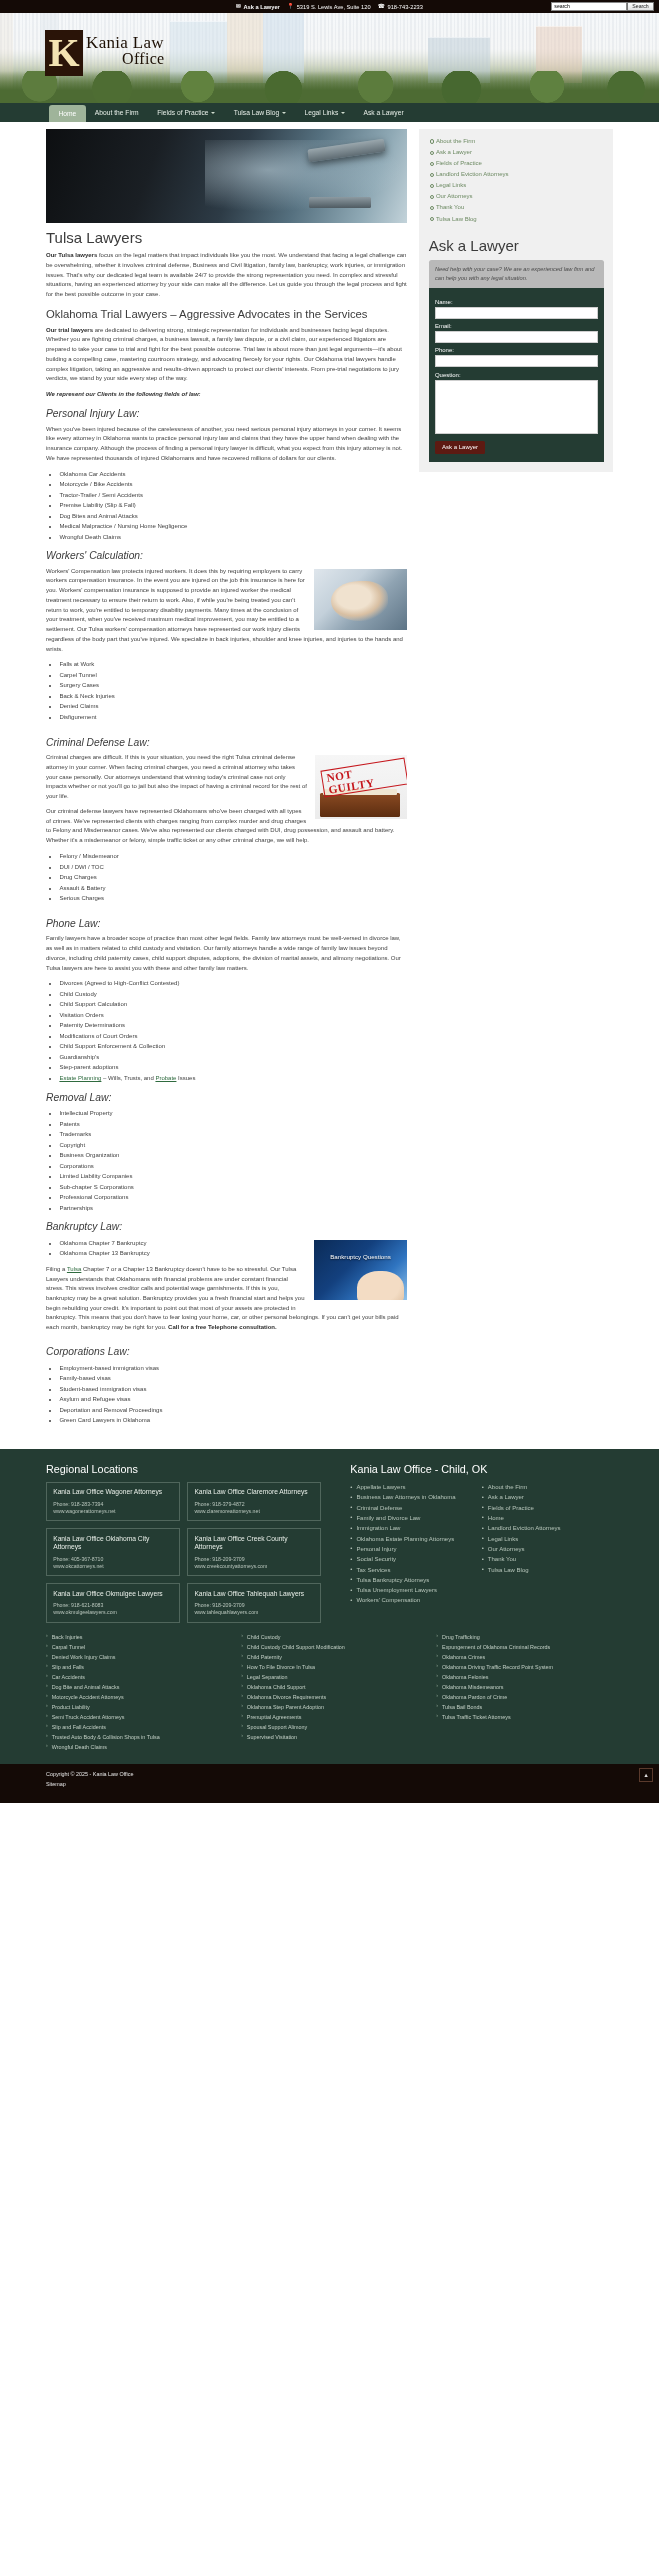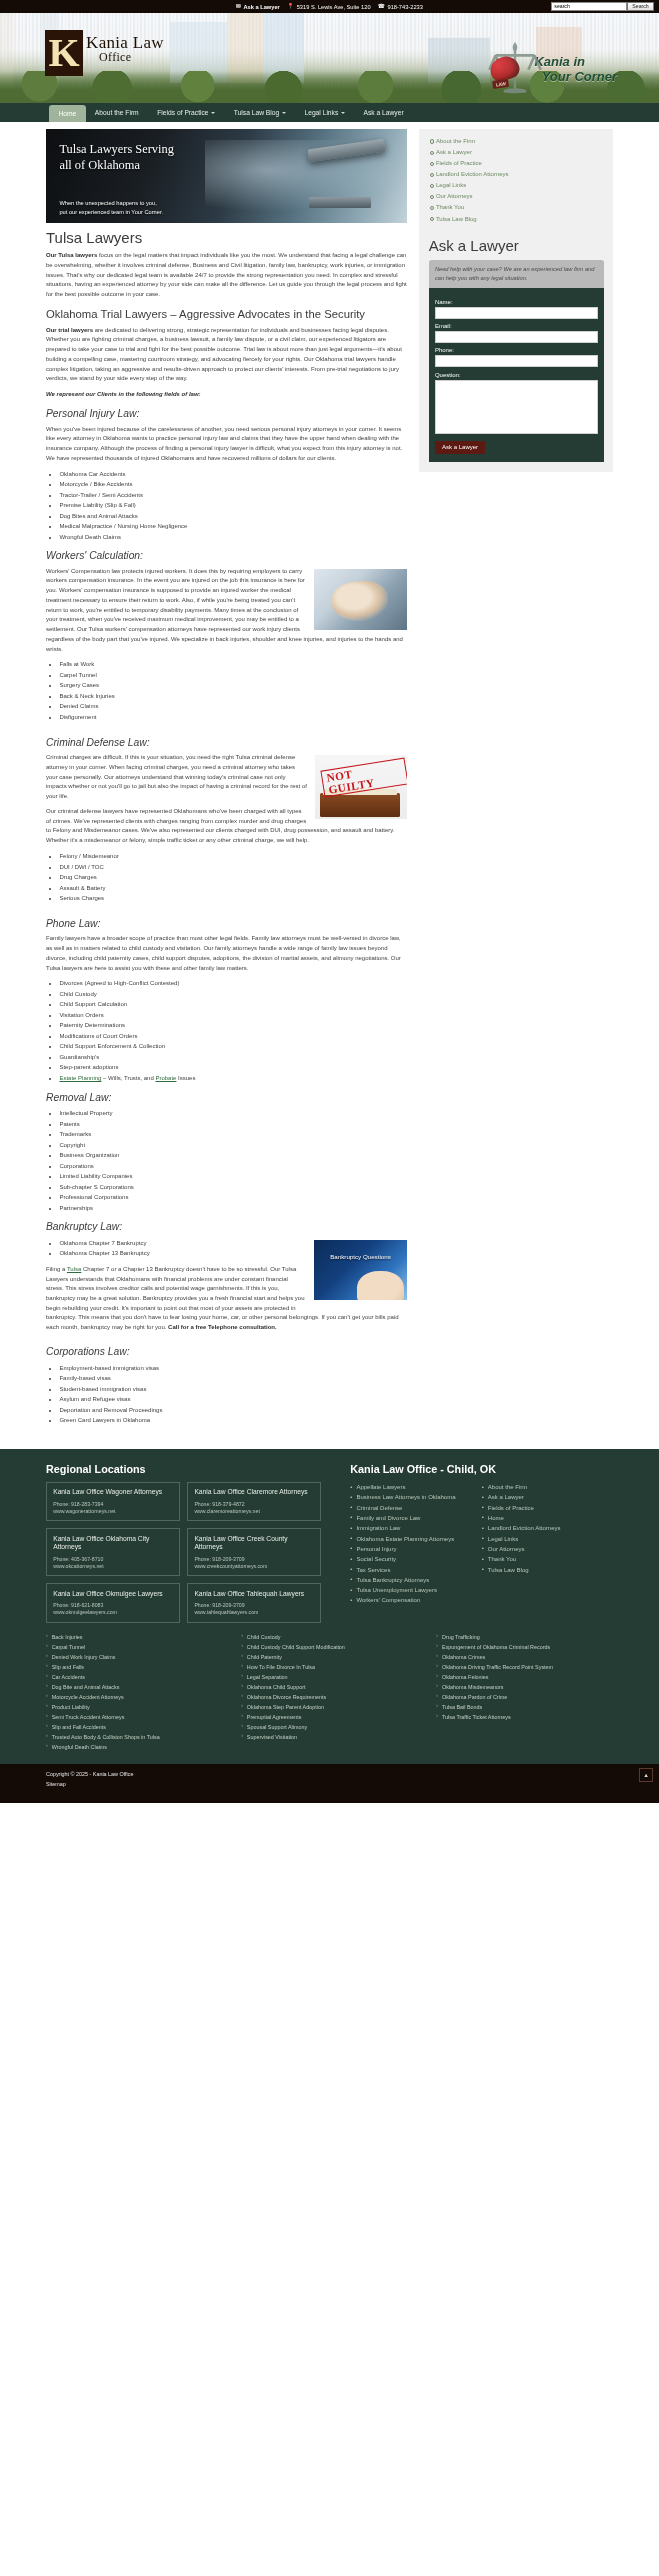--- a/index.html
+++ b/index.html
@@ -85,21 +85,21 @@
   }
   .logo-k span {
     font-family: "Liberation Serif", serif; font-size: 40px; font-weight: bold;
     color: #f3e3b2; line-height: 1;
   }
   .logo-words {
     font-family: "Liberation Serif", serif; color: #1d1005;
     padding-top: 4.1px;
   }
   .logo-line1 { font-size: 17px; letter-spacing: 0.3px; line-height: 1; }
-  .logo-line2 { font-size: 12px; letter-spacing: 0.3px; margin-top: 4.1px; margin-left: 13px; line-height: 1; }
+  .logo-line2 { font-size: 16px; letter-spacing: 0.3px; margin-top: 4.1px; margin-left: 36px; line-height: 1; }
 
   .corner-block {
     position: absolute; right: 42px; top: 27px; z-index: 4;
     display: flex; align-items: center;
   }
   .scales { position: relative; width: 62px; height: 59px; opacity: .85; }
   .glove {
     position: absolute; left: 6.2px; top: 16.5px; width: 29px; height: 23px;
     background: radial-gradient(circle at 32% 28%, #e0242c 0%, #b3161c 55%, #7d0d12 100%);
     border-radius: 13.4px 13.4px 9.3px 9.3px; transform: rotate(-18deg);
@@ -256,21 +256,21 @@
     margin-top: 6.2px; background: #5d1a12; color: #fff; border: 0;
     font-family: "Liberation Sans", sans-serif; font-size: 6px;
     padding: 3.6px 7.2px; border-radius: 1.5px; cursor: pointer;
   }
 
   
   .footer { background: #243c33; color: #d7e0d9; padding: 13.4px 0 4.1px; margin-top: 17.5px; }
   .footer-inner { width: 567px; margin: 0 auto; display: flex; gap: 15.5px; }
   .f-col-left { width: 289px; }
   .f-col-right { width: 263px; }
-  .f-h2 { font-size: 10.8px; font-weight: bold; color:#fff; margin-bottom: 7.2px; }
+  .f-h2 { font-size: 10.8px; font-weight: normal; color:#fff; margin-bottom: 7.2px; }
   .loc-grid { display: flex; flex-wrap: wrap; gap: 7.2px; }
   .loc-card {
     width: 134px; border: 0.5px solid #50665c; padding: 5.2px 6.2px 6.2px;
   }
   .loc-name { font-size: 6.7px; color:#e9efe9; line-height: 1.3; }
   .loc-ph { font-size: 5.2px; color:#b9c6bd; margin-top: 4.1px; }
   .loc-url { font-size: 5.2px; color:#b9c6bd; margin-top: 1px; }
   .f-lists { display:flex; gap: 13.4px; }
   .f-lists ul { list-style: none; }
   .f-lists li { font-size: 6px; line-height: 1.72; color:#b6c5ba; position:relative; padding-left: 6.2px; cursor:pointer; }
@@ -331,40 +331,20 @@
   <a class="logo-block">
     <span class="logo-k">
       <span>K</span>
     </span>
     <span class="logo-words">
       <span class="logo-line1">Kania Law</span><br>
       <span class="logo-line2">Office</span>
     </span>
   </a>
 
-  <div class="corner-block">
-    <div class="scales">
-      <svg viewBox="0 0 120 115" width="62" height="59" aria-hidden="true">
-        <g fill="none" stroke="#7f8f86" stroke-width="5">
-          <path d="M60 14 V100"></path>
-          <path d="M22 30 H98"></path>
-          <path d="M22 30 L10 58 M22 30 L34 58"></path>
-          <path d="M98 30 L86 58 M98 30 L110 58"></path>
-          <path d="M38 100 H82"></path>
-        </g>
-        <path d="M60 4 C66 12 66 18 60 24 C54 18 54 12 60 4Z" fill="#7f8f86"></path>
-        <ellipse cx="60" cy="99" rx="22" ry="5" fill="#7f8f86"></ellipse>
-      </svg>
-      <div class="glove"></div>
-    </div>
-    <div class="corner-text">
-      <div>Kania in</div>
-      <div class="l2">Your Corner</div>
-    </div>
-  </div>
 </div>
 
 <div class="navbar">
   <div class="nav-inner" id="nav-inner">
       <a class="nav-item active">
         <span>Home</span>
       </a>
       <a class="nav-item">
         <span>About the Firm</span>
       </a>
@@ -386,32 +366,26 @@
     </div>
 </div>
 
 <div class="page">
 
   <div class="content">
 
     <div class="hero-img">
       <div class="gavel"></div>
       <div class="block"></div>
-      <div class="hero-text">
-        <div class="hero-t1">Tulsa Lawyers Serving</div>
-        <div class="hero-t1">all of Oklahoma</div>
-        <div class="hero-t2">When the unexpected happens to you,</div>
-        <div class="hero-t2" style="margin-top:1px">put our experienced team in Your Corner.</div>
-      </div>
     </div>
 
     <h1 class="pagetitle">Tulsa Lawyers</h1>
     <p><b>Our </b><b>Tulsa lawyers</b> <span id="intro-rest"> focus on the legal matters that impact individuals like you the most. We understand that facing a legal challenge can be overwhelming, whether it involves criminal defense, Business and Civil litigation, family law, bankruptcy, work injuries, or immigration issues. That's why our dedicated legal team is available 24/7 to provide the strong representation you need. In complex and stressful situations, having an experienced attorney by your side can make all the difference. Let us guide you through the legal process and fight for the best possible outcome in your case.</span></p>
 
-    <h2 class="sec">Oklahoma Trial Lawyers – Aggressive Advocates in the Security</h2>
+    <h2 class="sec">Oklahoma Trial Lawyers – Aggressive Advocates in the Services</h2>
     <p><span id="trial-rest"><b>Our trial lawyers</b> are dedicated to delivering strong, strategic representation for individuals and businesses facing legal disputes. Whether you are fighting criminal charges, a business lawsuit, a family law dispute, or a civil claim, our experienced litigators are prepared to take your case to trial and fight for the best possible outcome. Trial law is about more than just legal arguments—it's about building a compelling case, mastering courtroom strategy, and advocating fiercely for your rights. Our Oklahoma trial lawyers handle complex litigation, taking an aggressive and results-driven approach to protect our clients' interests. From pre-trial negotiations to jury verdicts, we stand by your side every step of the way.</span></p>
 
     <p class="lead-em"><span>We represent our Clients in the following fields of law</span>:</p>
 
     <div id="sections">
         <div class="clearfix">
           <h3 class="sec3">Personal Injury Law:</h3>
           <p>When you've been injured because of the carelessness of another, you need serious personal injury attorneys in your corner.  It seems like every attorney in Oklahoma wants to practice personal injury law and claims that they have the upper hand when dealing with the insurance company. Although the process of finding a personal injury lawyer is difficult, what you expect from this injury attorney is not. We have represented thousands of injured Oklahomans and have recovered millions of dollars for our clients.</p>
           <ul>
             <li>Oklahoma Car Accidents</li>

